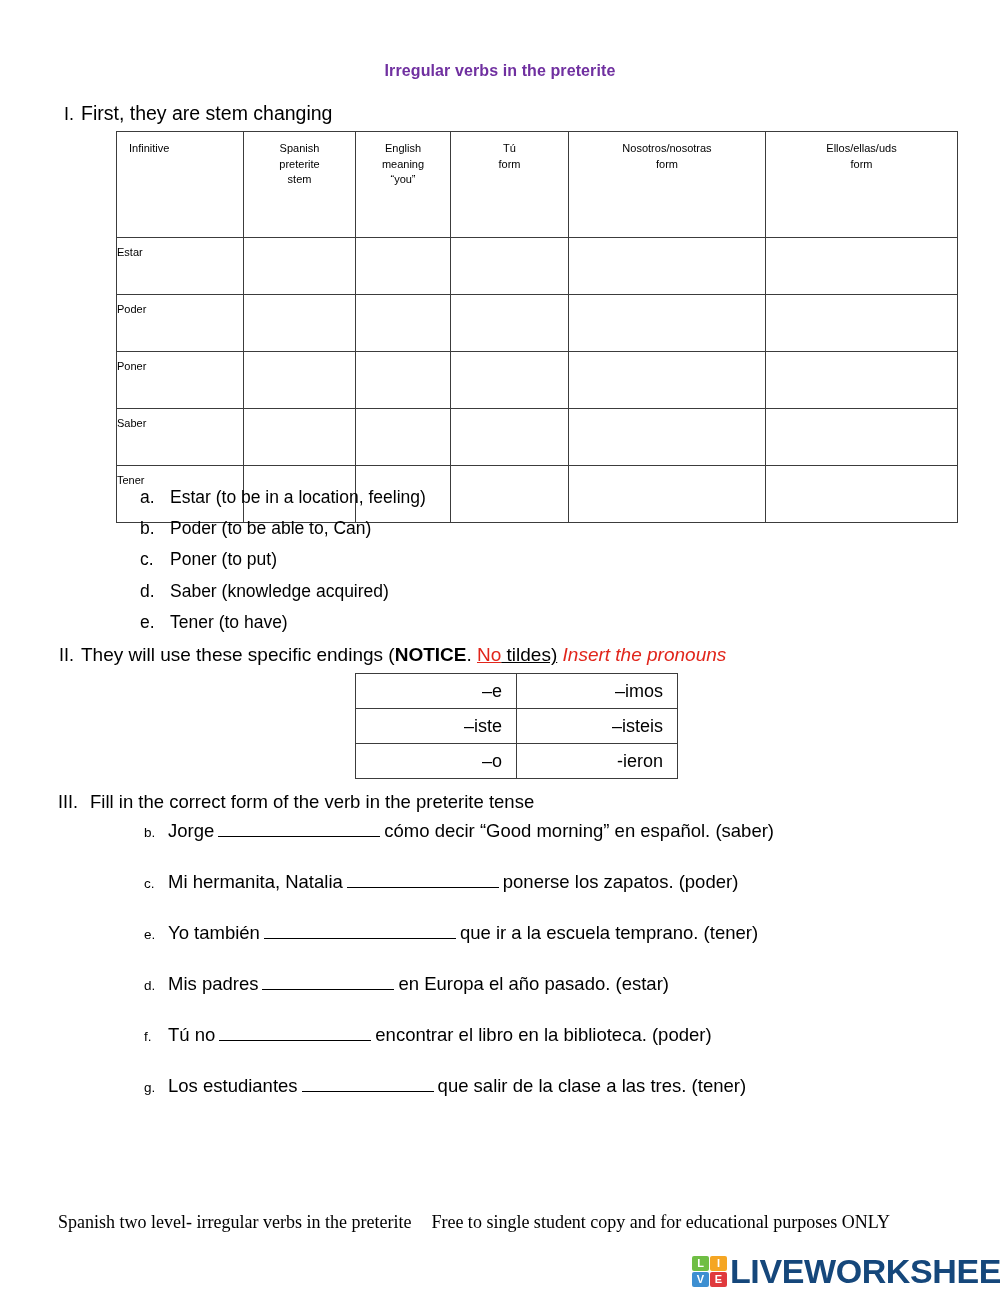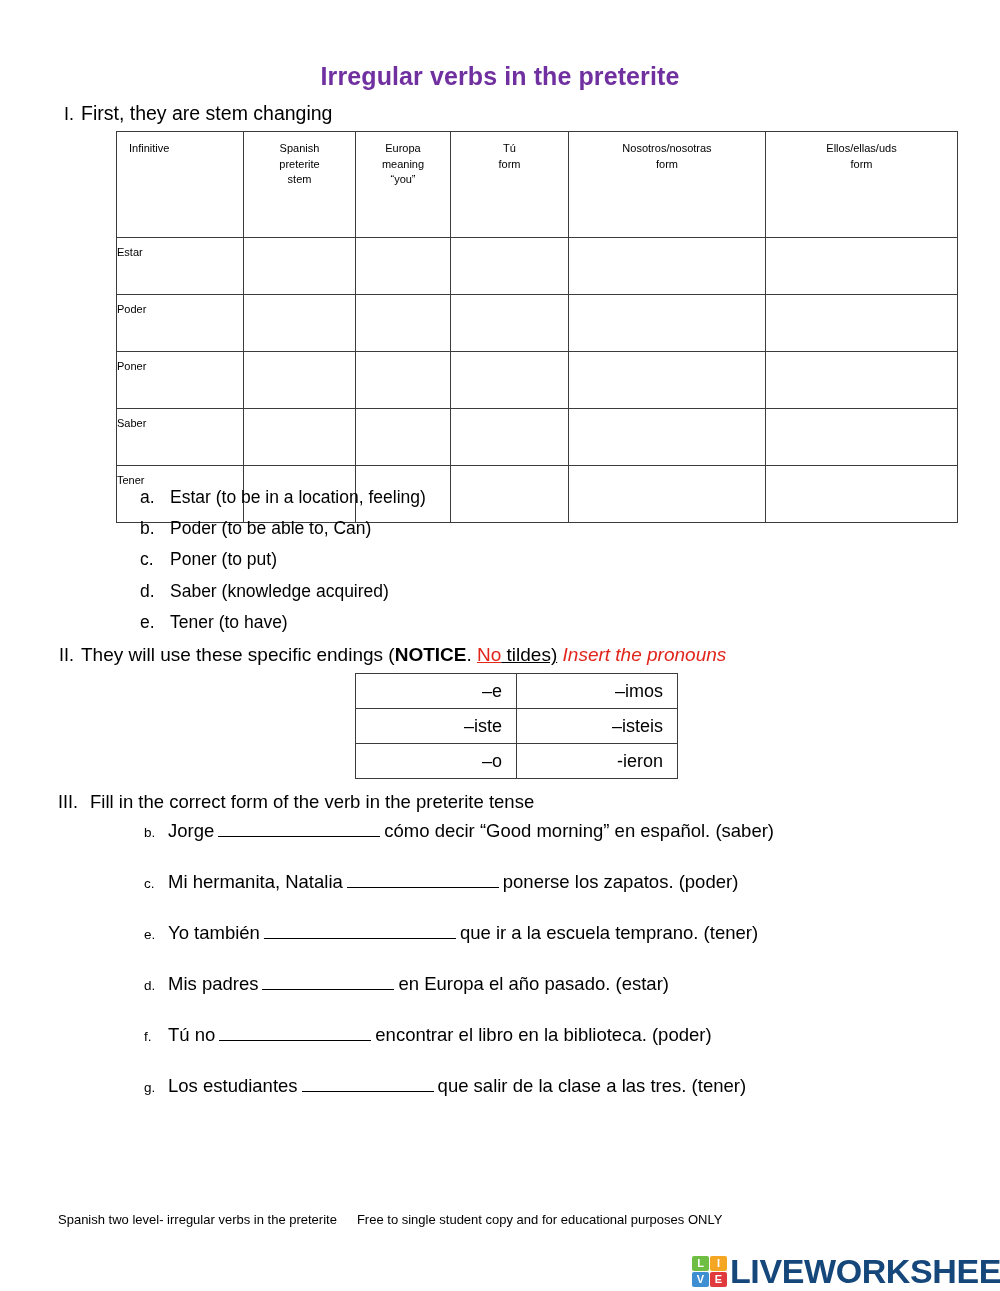--- a/index.html
+++ b/index.html
@@ -20,21 +20,21 @@
     box-sizing: border-box;
   }
 
   
   .title {
     position: absolute;
     left: 0;
     top: 62px;
     width: 1000px;
     text-align: center;
-    font-size: 25px;
+    font-size: 16px;
     font-weight: bold;
     color: #7030a0;
     letter-spacing: 0.1px;
   }
 
   
   .section-head {
     position: absolute;
     display: flex;
     align-items: baseline;
@@ -182,22 +182,23 @@
     vertical-align: baseline;
     margin: 0 4px;
   }
 
   
   .footer {
     position: absolute;
     top: 1212px;
     left: 58px;
     width: 890px;
-    font-size: 13px;
+    font-size: 18px;
     white-space: nowrap;
+    font-family: Liberation Serif, serif;
   }
   .footer .f-left { display: inline-block; }
   .footer .f-right { display: inline-block; margin-left: 20px; }
 
   
   .lw-logo {
     position: absolute;
     left: 692px;
     top: 1252px;
     display: flex;
@@ -247,21 +248,21 @@
       <tr>
         <th class="c0 first">
           <div>Infinitive</div>
         </th>
         <th class="c1">
           <div>Spanish</div>
           <div>preterite</div>
           <div>stem</div>
         </th>
         <th class="c2">
-          <div>Europa</div>
+          <div>English</div>
           <div>meaning</div>
           <div>“you”</div>
         </th>
         <th class="c3">
           <div>Tú</div>
           <div>form</div>
         </th>
         <th class="c4">
           <div>Nosotros/nosotras</div>
           <div>form</div>

